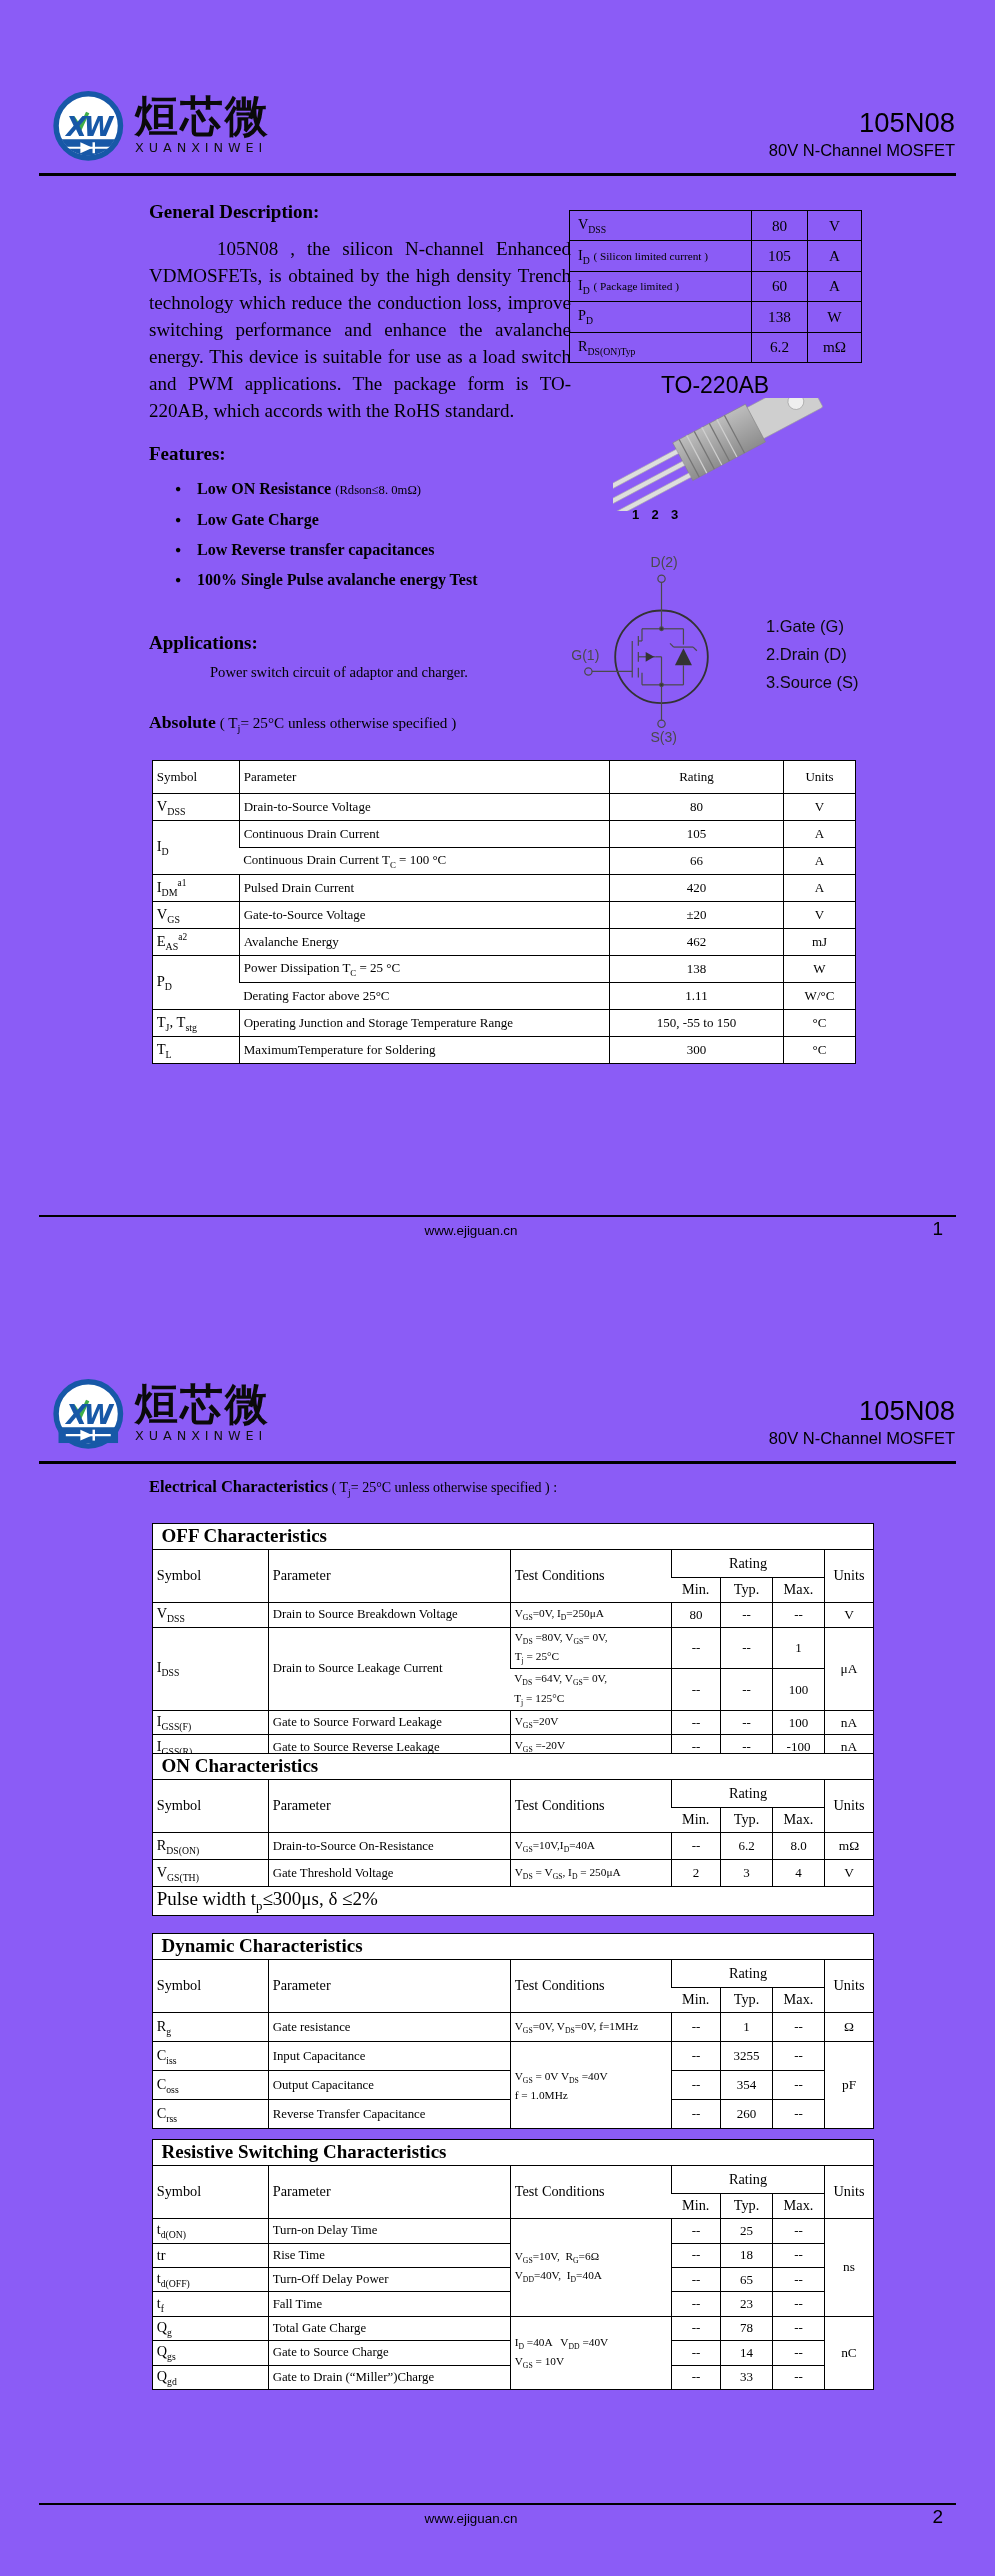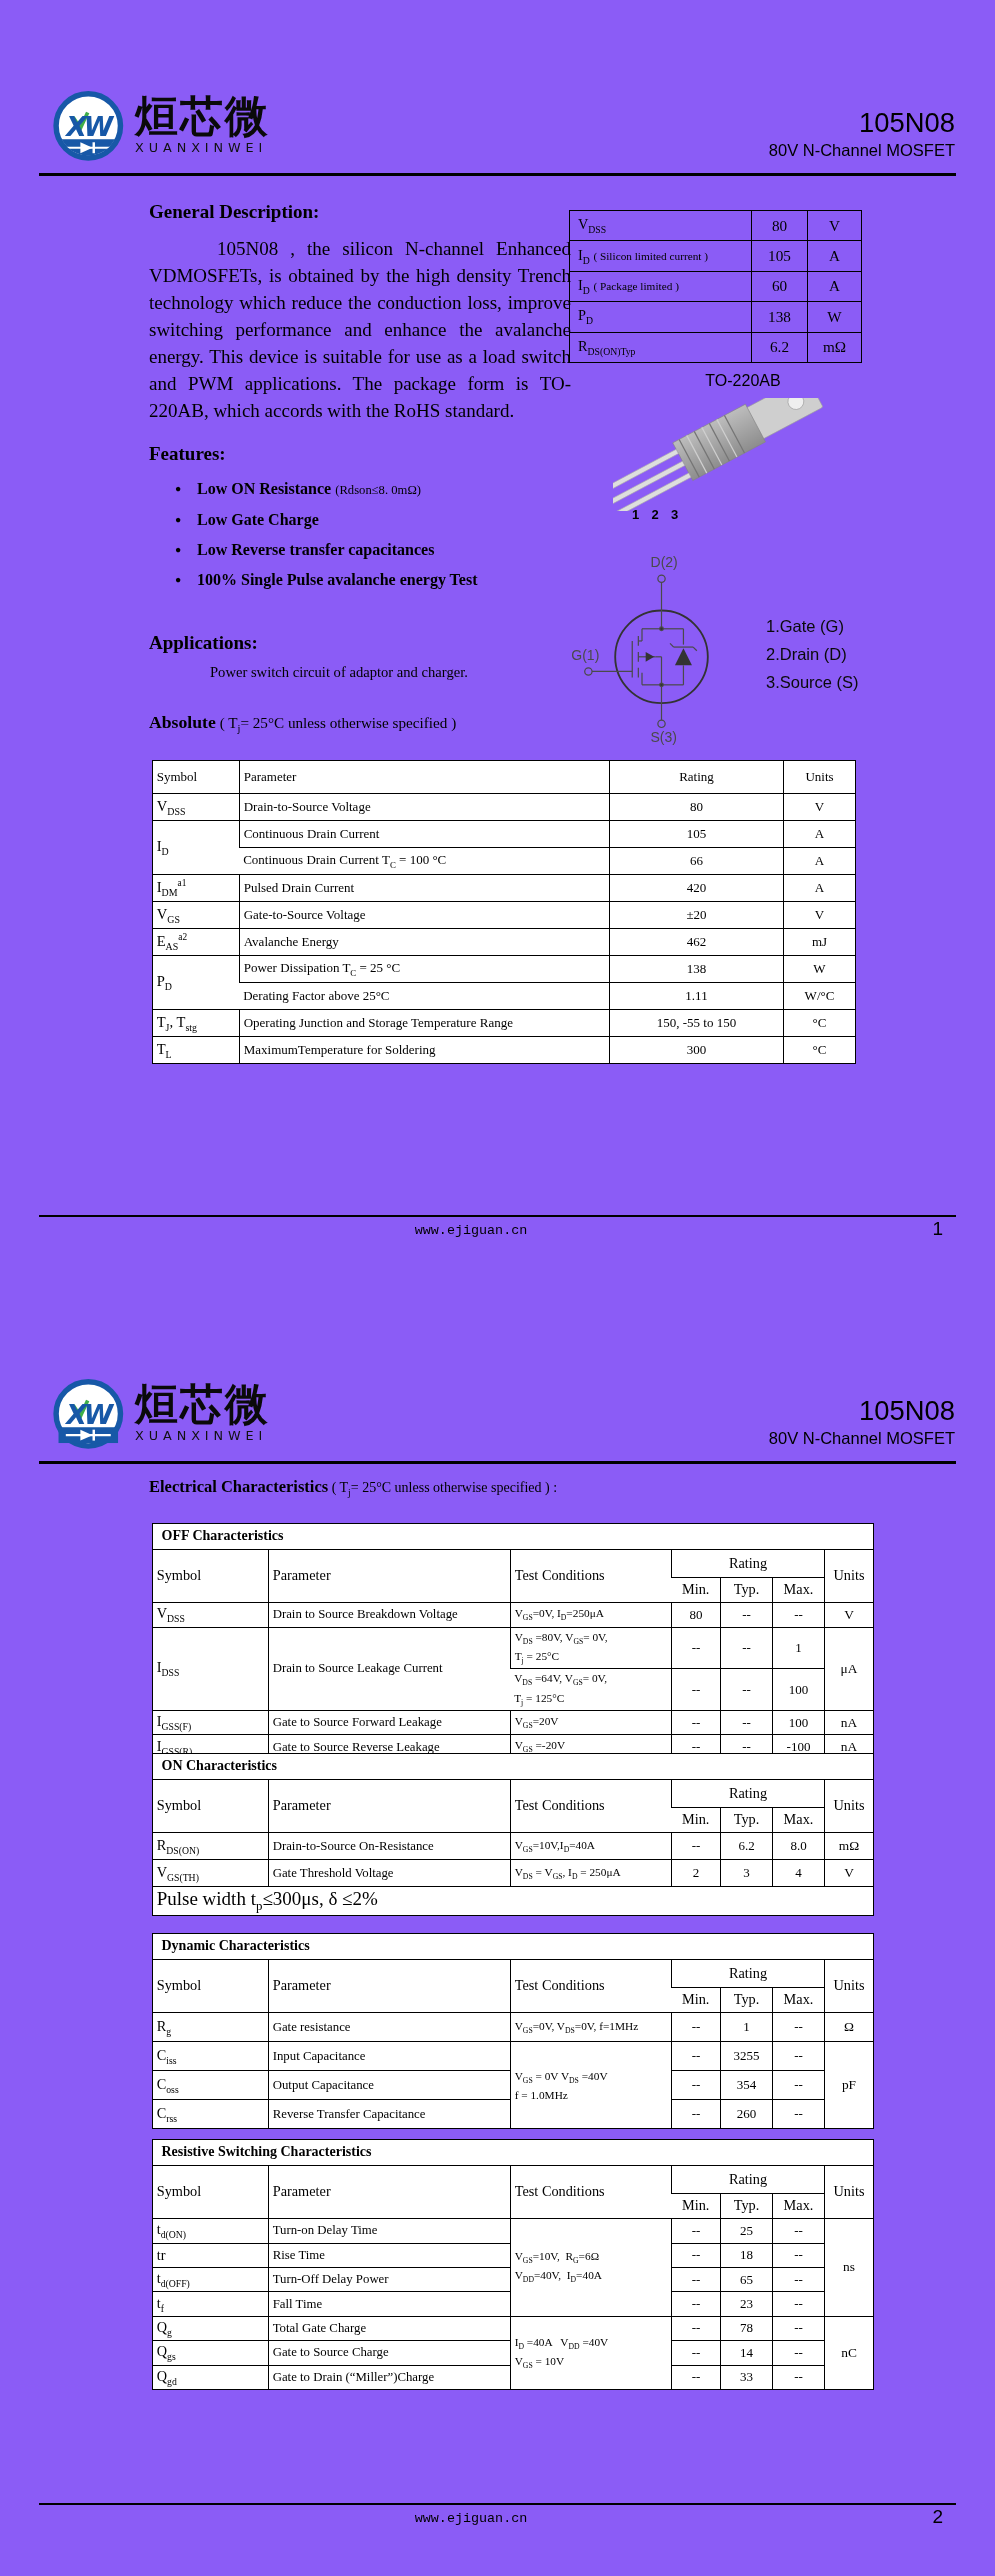--- a/index.html
+++ b/index.html
@@ -29,55 +29,55 @@
   .apps{left:149px;top:632px;width:427px;}
   .apps .bodytxt{margin:9.8px 0 0 61px;font-size:14.6px;}
 
   
   .sumtable{position:absolute;left:569px;top:210px;width:292px;border-collapse:collapse;table-layout:fixed;border:1.5px solid #000;}
   .sumtable td{border:1.2px solid #000;height:27.4px;overflow:hidden;}
   .sumtable td.p{padding-left:8px;font-size:14.3px;}
   .sumtable td.v{text-align:center;font-size:15.2px;}
   .sumtable td.u{text-align:center;font-size:15.2px;}
 
-  .to220{position:absolute;left:597px;top:372px;width:292px;text-align:center;font-family:"Liberation Sans",sans-serif;font-size:16px;}
+  .to220{position:absolute;left:569px;top:372px;width:292px;text-align:center;font-family:"Liberation Sans",sans-serif;font-size:23px;}
   .pins{position:absolute;left:632px;top:507px;font-family:"Liberation Sans",sans-serif;font-weight:bold;font-size:13px;letter-spacing:4.3px;}
   .legend-line{position:absolute;left:766px;font-family:"Liberation Sans",sans-serif;font-size:16.5px;color:#0a0a0a;}
 
   .abshead{left:149px;top:712px;font-size:15.2px;}
   .abshead b{font-size:17.7px;}
   .elechead{left:149px;top:189px;font-size:14px;}
   .elechead b{font-size:16.5px;}
 
   
   table.dt{position:absolute;border-collapse:collapse;table-layout:fixed;border:1.8px solid #000;background:#fff;}
   table.dt td{border-left:1.2px solid #000;border-right:none;border-top:none;border-bottom:1.2px solid #000;overflow:hidden;padding:1.2px 3.7px;}
   table.dt td:first-child{border-left:none;}
   table.dt td.tb{border-bottom-width:0.6px;}
   table.dt td.hb{border-bottom-width:1.8px;}
-  tr.sec td{font-weight:bold;font-size:14px;border-bottom:1.8px solid #000;padding-left:8.5px;}
+  tr.sec td{font-weight:bold;font-size:19px;border-bottom:1.8px solid #000;padding-left:8.5px;}
   td.hcell{font-size:14.3px;}
   td.left{text-align:left;padding-left:7.3px;}
   td.center{text-align:center;}
   td.sym{font-size:14.3px;padding-left:7.3px;}
   td.par{font-size:12.8px;padding-left:7.3px;}
   td.tst{font-size:11.3px;padding-left:6.1px;white-space:pre-wrap;line-height:1.42;}
   td.num{font-size:13px;text-align:center;}
   td.uni{font-size:13.4px;text-align:center;}
   tr.r40{height:24.4px;}tr.r42{height:25.6px;}tr.r44{height:27px;}tr.r46{height:28px;}
   tr.r48{height:29px;}tr.r54{height:33px;}tr.r58{height:35px;}
   sub{font-size:68%;}
   sup{font-size:64%;}
 
   
   .atable td{font-size:13px;}
   .atable td.sym{font-size:14.6px;}
 
   
-  .footurl{position:absolute;left:0;width:942px;top:1223px;text-align:center;font-family:Liberation Mono, monospace;font-size:13.4px;}
+  .footurl{position:absolute;left:0;width:942px;top:1223px;text-align:center;font-family:Liberation Sans, sans-serif;font-size:13.4px;}
   .pagenum{position:absolute;right:52px;top:1218px;font-family:"Liberation Sans",sans-serif;font-size:19px;}
   .frule{top:1215px;height:2.4px;}
 </style>
 </head>
 <body>
 
 <div class="page">
 
   <div class="logo">
     <svg width="79" height="82" viewBox="0 0 130 135">

